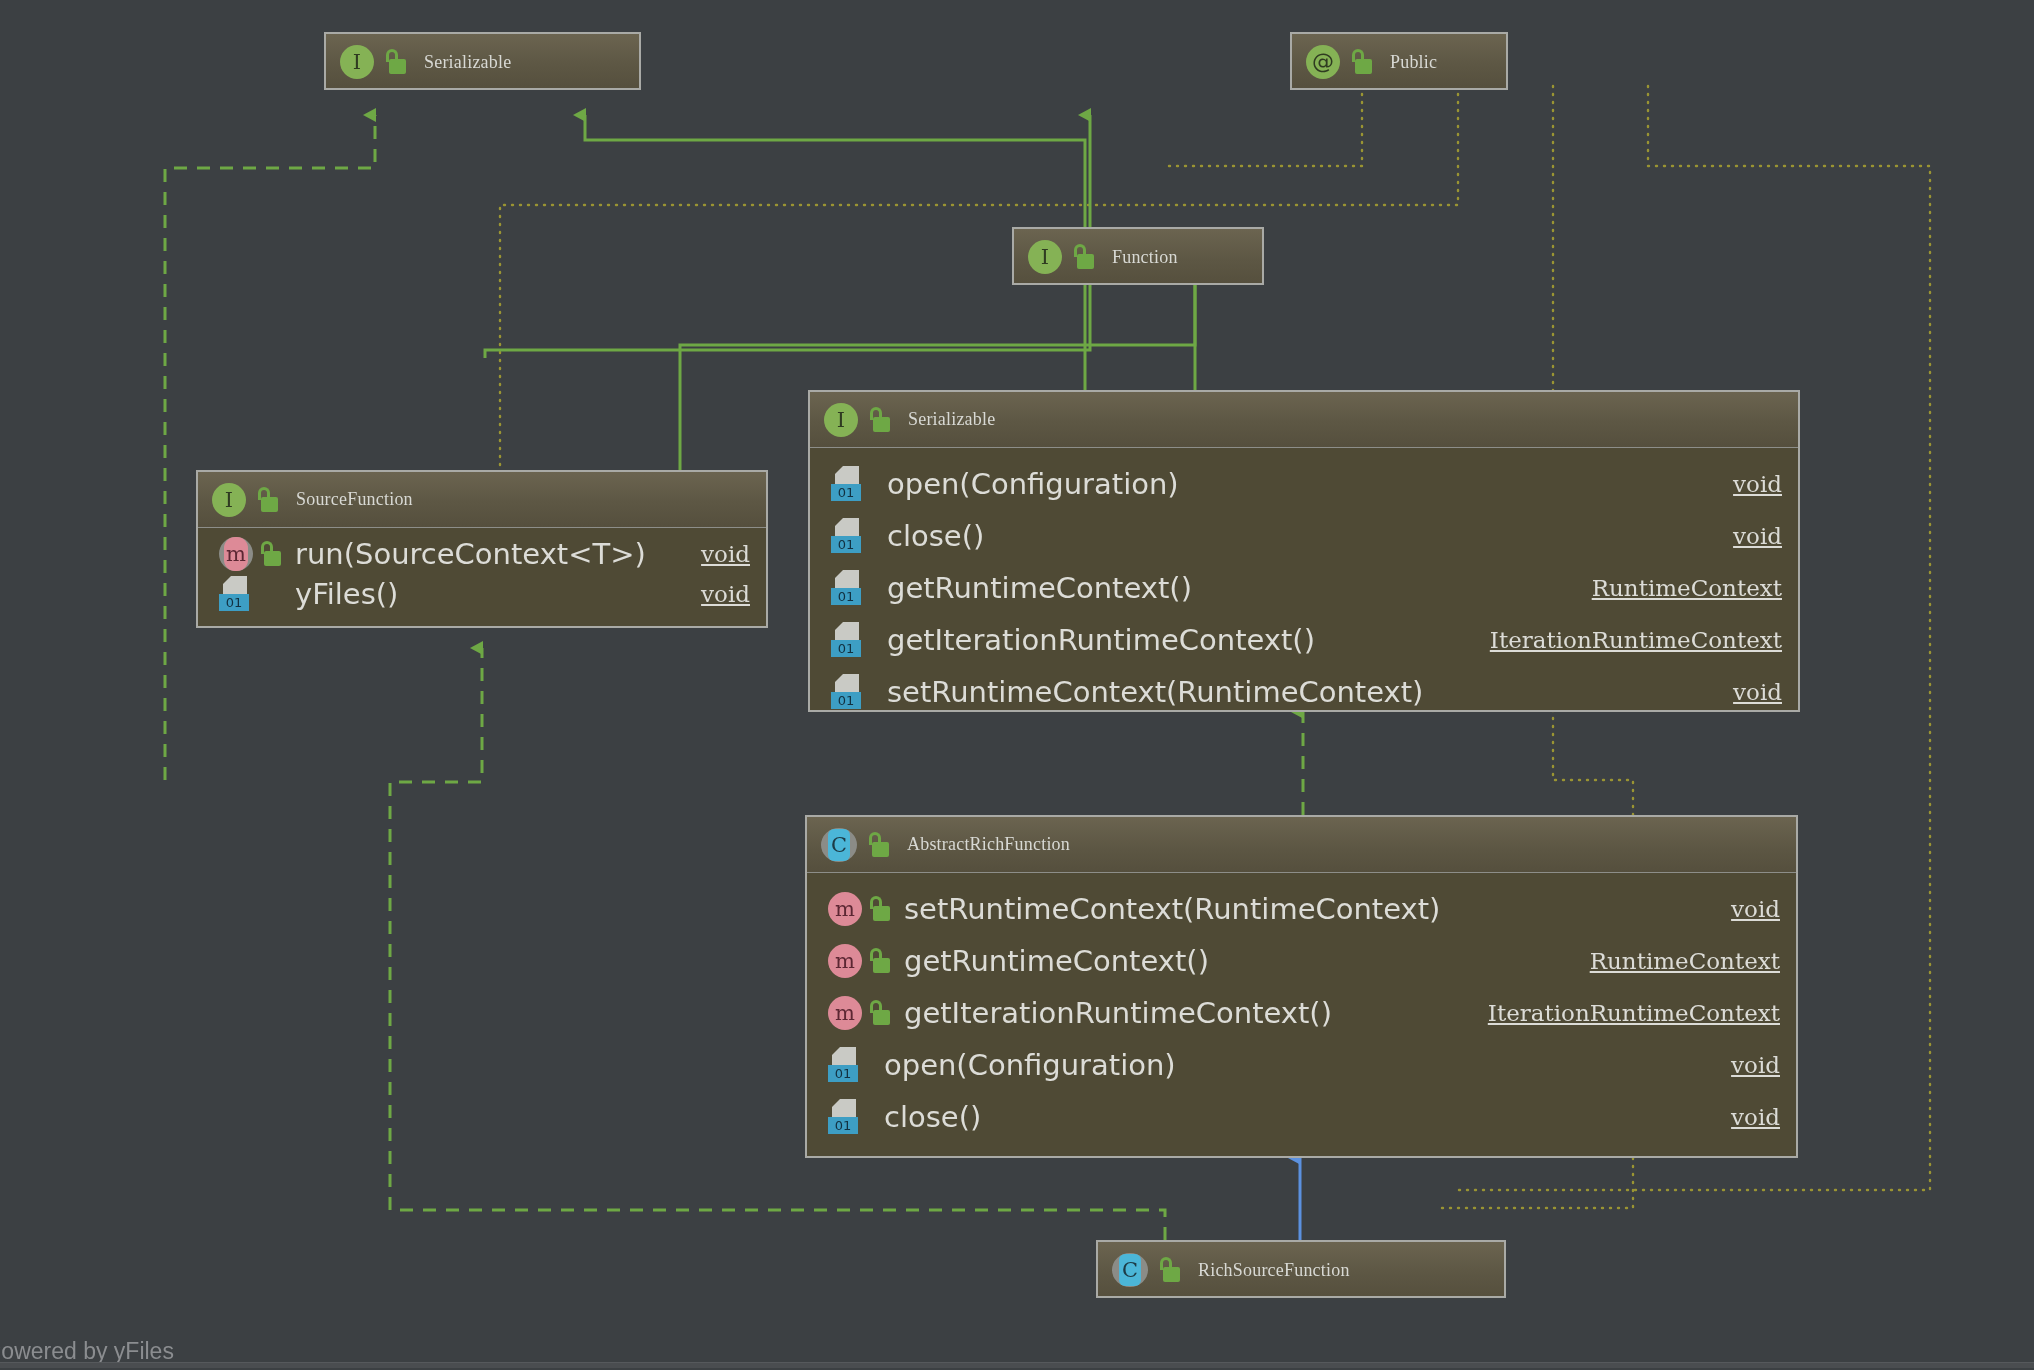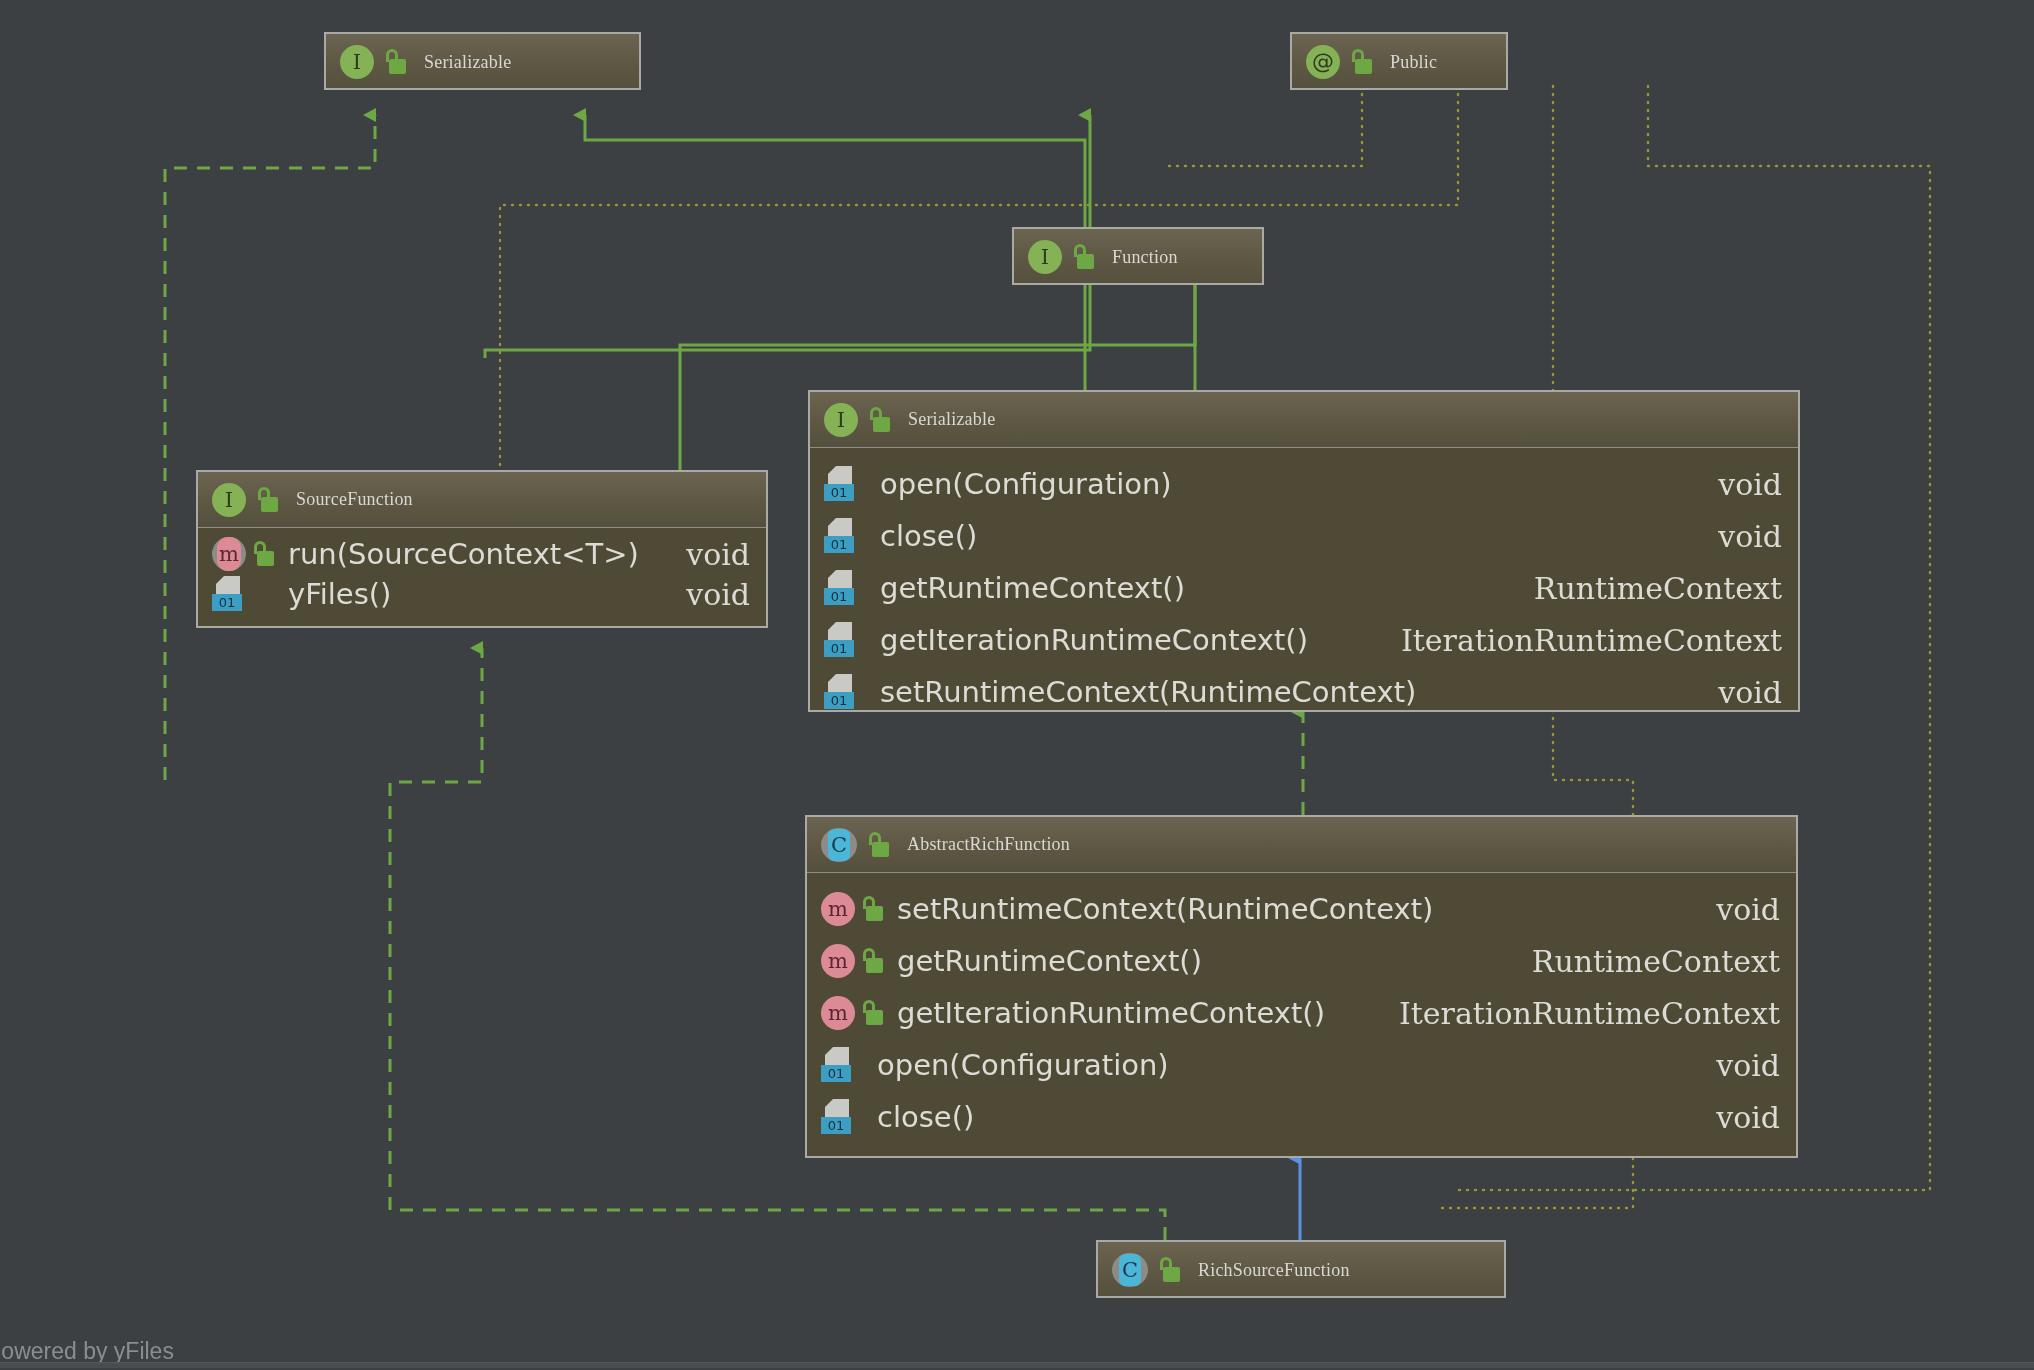--- a/index.html
+++ b/index.html
@@ -48,40 +48,42 @@
   .node-title {
     color: #d8d9d4;
     font-size: 18px;
     letter-spacing: .2px;
     white-space: nowrap;
     font-family: Liberation Serif, serif;
   }
   .node-body {
     background: #4f4a35;
     padding: 6px 0 8px 0;
+    margin-left: 7px;
   }
   .member {
     display: flex;
     align-items: center;
     height: 40px;
     padding: 0 16px 0 14px;
     box-sizing: border-box;
     white-space: nowrap;
   }
   .member-name {
     color: #dcdcd7;
     font-size: 29px;
     font-family: "DejaVu Sans", sans-serif;
   }
   .member-type {
     margin-left: auto;
     padding-left: 24px;
     color: #dcdcd7;
-    font-size: 30px;
+    font-size: 23px;
     font-family: "DejaVu Serif", serif;
+    text-decoration: underline;
   }
   
   .ic {
     flex: none;
     display: inline-block;
     position: relative;
   }
   .ic-interface, .ic-annotation {
     width: 34px; height: 34px;
     border-radius: 50%;

